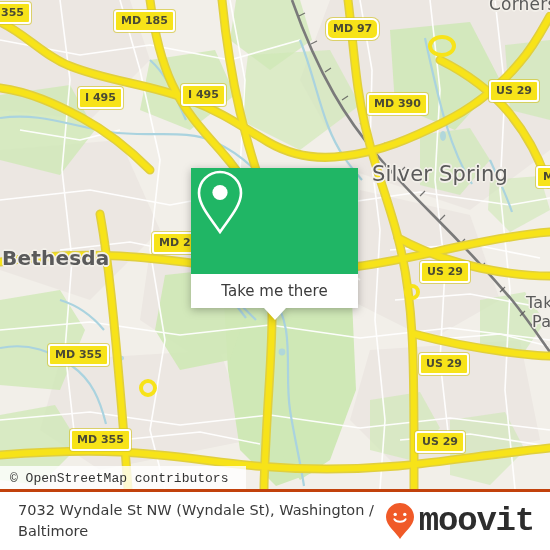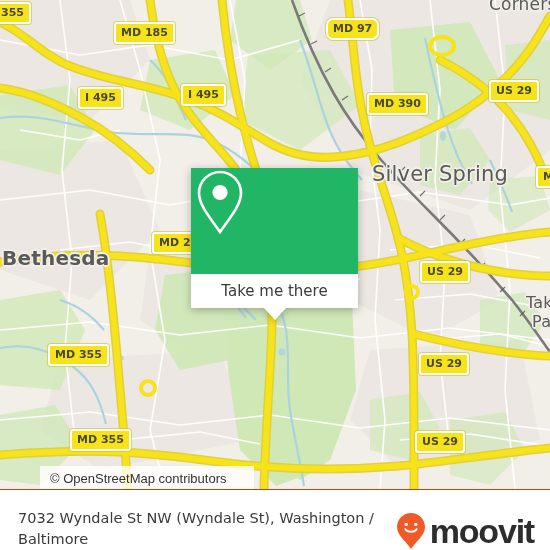--- a/index.html
+++ b/index.html
@@ -81,56 +81,55 @@
     border-left: 11px solid transparent;
     border-right: 11px solid transparent;
     border-top: 12px solid #ffffff;
   }
 
   
   #attribution {
     position: absolute;
     left: 0; top: 466px;
     height: 23px;
-    padding: 3px 27px 0 10px;
+    padding: 3px 18px 0 10px;
     background: rgba(255,255,255,.80);
     color: #333333;
-    font-family: Liberation Sans, sans-serif;
+    font-family: Liberation Mono, monospace;
     font-size: 13px;
     line-height: 20px;
     white-space: nowrap;
-    margin-left: 40px;
   }
 
   
   #footer {
     position: absolute;
     left: 0; top: 489px;
     width: 550px; height: 61px;
     background: #ffffff;
-    display: flex; align-items: flex-end;
-    border-top: 1px solid #c2410c;
+    display: flex; align-items: center;
+    border-top: 3px solid #c2410c;
   }
   #footer-address {
     flex: 1 1 auto;
     padding: 0 8px 0 18px;
     color: #3a3a3a;
     font-family: "DejaVu Sans", sans-serif;
     font-size: 14.5px;
     line-height: 21px;
   }
   #footer-logo {
     flex: 0 0 auto;
     display: flex; align-items: center;
     padding-right: 16px;
   }
   #moovit-pin { margin-right: 4px; display: block; }
   #moovit-word {
     color: #2d2d2d;
-    font-family: Liberation Sans, sans-serif;
+    font-family: Liberation Mono, monospace;
     font-size: 34px;
     font-weight: bold;
     letter-spacing: -1.2px;
     line-height: 34px;
   }
 </style>
 </head>
 <body>
 
 <div id="app">
@@ -268,21 +267,21 @@
       </g>
     </svg>
 
     <div class="place-label" style="left:2px;  top:246px; font-size:20px;font-weight:bold;">Bethesda</div>
     <div class="place-label" style="left:372px; top:162px; font-size:21px;">Silver Spring</div>
     <div class="place-label" style="left:489px; top:-6px; font-size:17px;">Corners</div>
     <div class="place-label" style="left:526px; top:293px; font-size:16px;">Tak</div>
     <div class="place-label" style="left:532px; top:312px; font-size:16px;">Pa</div>
 
     <div class="shield" style="left:-6px;  top:2px;">355</div>
-    <div class="shield" style="left:114px; top:22px;">MD 185</div>
+    <div class="shield" style="left:114px; top:10px;">MD 185</div>
     <div class="shield" style="left:326px; top:18px;border-radius:7px;">MD 97</div>
     <div class="shield" style="left:489px; top:80px;">US 29</div>
     <div class="shield" style="left:78px;  top:87px;">I 495</div>
     <div class="shield" style="left:181px; top:84px;">I 495</div>
     <div class="shield" style="left:338px; top:93px;margin-left:29px;">MD 390</div>
     <div class="shield" style="left:536px; top:166px;">M</div>
     <div class="shield" style="left:152px; top:232px;">MD 2</div>
     <div class="shield" style="left:420px; top:261px;">US 29</div>
     <div class="shield" style="left:48px;  top:344px;">MD 355</div>
     <div class="shield" style="left:419px; top:353px;">US 29</div>

